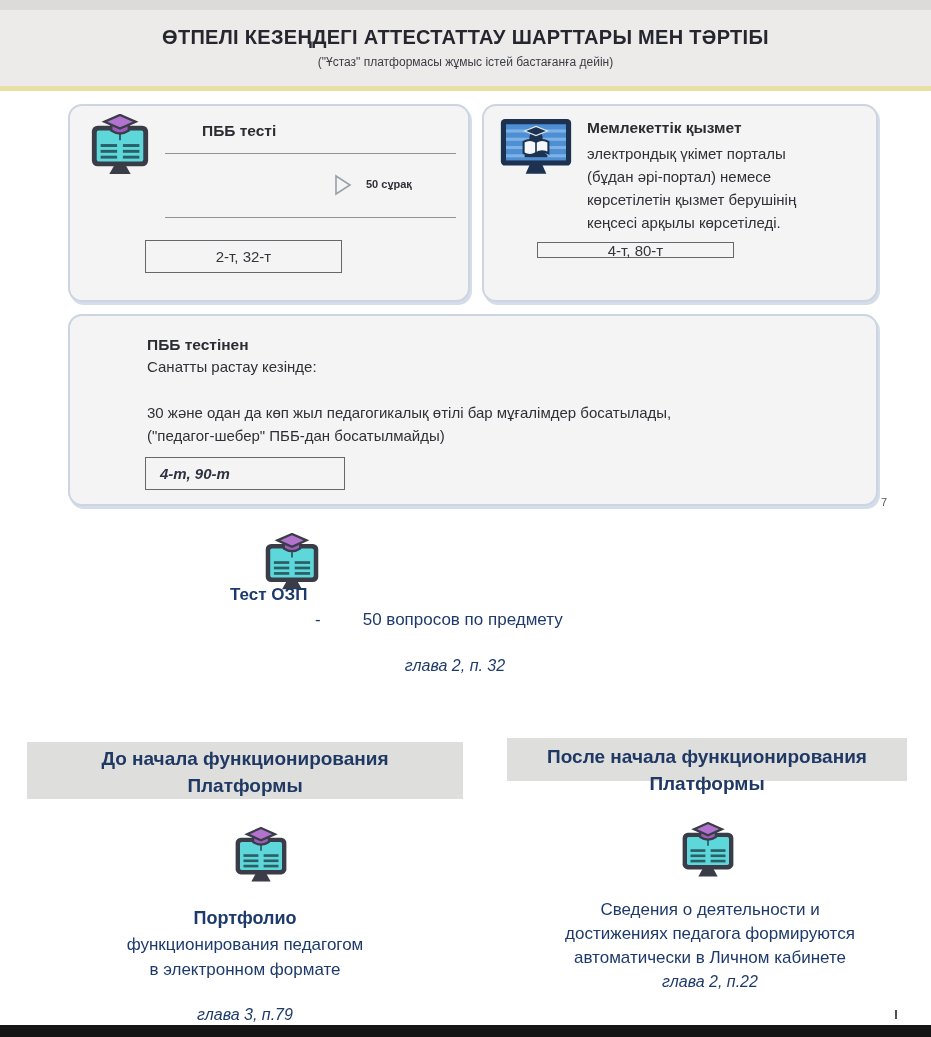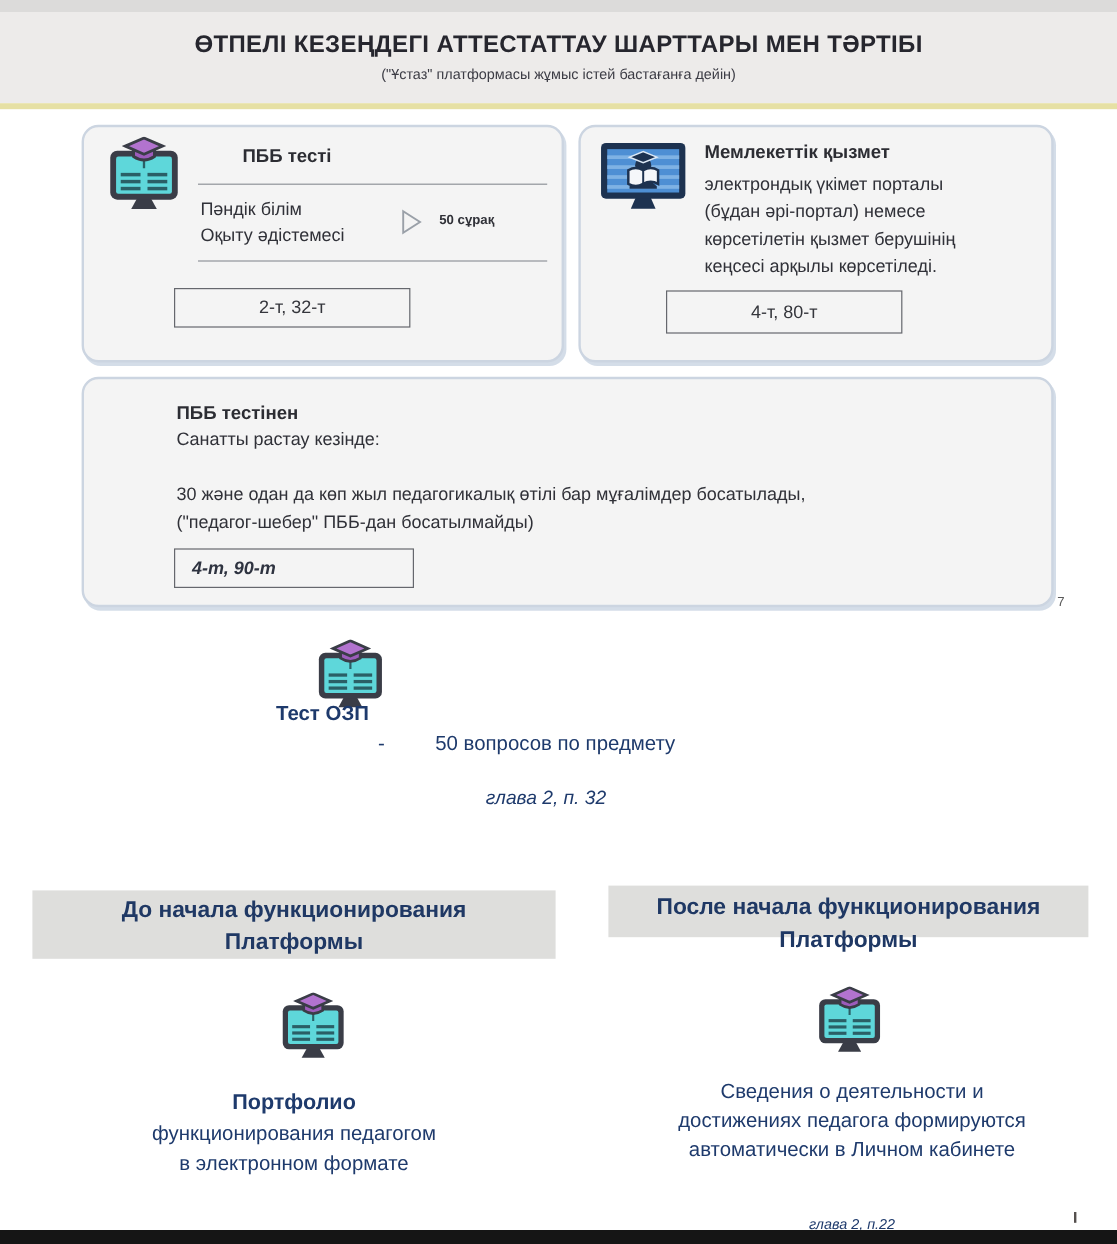--- a/index.html
+++ b/index.html
@@ -56,21 +56,21 @@
   .col-header {
     position:absolute; text-align:center; font-size:19px; font-weight:bold;
     color:#1f3864; line-height:27px;
   }
   .col-header-left  { left:27px;  top:745px; width:436px; }
   .col-header-right { left:497px; top:743px; width:420px; }
 
   .col-text { position:absolute; text-align:center; color:#1e3a6c; white-space:nowrap; }
   .ct-bold { font-weight:bold; font-size:18px; }
   .ct-body { font-size:17px; }
-  .ct-ref  { font-style:italic; font-size:12px;margin-top:40px; }
+  .ct-ref  { font-style:italic; font-size:16px; }
 
   .icon-box { position:absolute; }
 
   .bottom-bar { position:absolute; left:0; top:1025px; width:931px; height:12px; background:#151515; }
   .tiny-tick { position:absolute; left:895px; top:1010px; width:2px; height:9px; background:#55504e; }
 </style>
 </head>
 <body>
 
 <div class="canvas">
@@ -93,24 +93,20 @@
     <rect x="35" y="37" width="17" height="3" fill="#2a5f66"></rect>
     <rect x="12" y="43" width="17" height="3" fill="#2a5f66"></rect>
     <rect x="35" y="43" width="17" height="3" fill="#2a5f66"></rect>
     <path d="M32 17 L32 27" stroke="#2a5f66" stroke-width="2"></path>
     <path d="M23 9 v8 q9 6 18 0 v-8" fill="#9c5cbb" stroke="#3a3d47" stroke-width="2.5"></path>
     <path d="M16 8 L32 15 L48 8 L32 1 Z" fill="#b273cf" stroke="#3a3d47" stroke-width="2.5"></path>
   </svg>
 </div>
     <div class="abs bold" style="left:97px; top:16px; font-size:15.5px; color:#2c2d33;margin-left:35px;">ПББ тесті</div>
     <div class="sep" style="left:95px; right:12px; top:47px;"></div>
-    <div class="abs t15" style="left:97px; top:58px; line-height:22px;">
-      <div>Пәндік білім</div>
-      <div>Оқыту әдістемесі</div>
-    </div>
     <svg class="abs" style="left:263px; top:68px;" width="20" height="22" viewBox="0 0 20 22">
       <polygon points="3,2 17,11 3,20" fill="none" stroke="#9aa0a8" stroke-width="1.6"></polygon>
     </svg>
     <div class="abs bold" style="left:296px; top:72px; font-size:11px;">50 сұрақ</div>
     <div class="sep" style="left:95px; right:12px; top:111px;"></div>
     <div class="ref-box" style="left:75px; top:134px; width:197px; height:33px;">2-т, 32-т</div>
   </section>
 
   <section class="card card-right">
     <div class="icon-box online-icon" style="left:12px; top:10px; width:80px; height:62px;">
@@ -129,21 +125,21 @@
     <path d="M38 25 v11" stroke="#1d3250" stroke-width="1.6"></path>
   </svg>
 </div>
     <div class="abs bold" style="left:103px; top:13px; font-size:15.5px; color:#2c2d33;">Мемлекеттік қызмет</div>
     <div class="abs t15" style="left:103px; top:36px; line-height:23px;">
       <div>электрондық үкімет порталы</div>
       <div>(бұдан әрі-портал) немесе</div>
       <div>көрсетілетін қызмет берушінің</div>
       <div>кеңсесі арқылы көрсетіледі.</div>
     </div>
-    <div class="ref-box" style="left:71px; top:136px; width:197px; height:36px;">4-т, 80-т</div>
+    <div class="ref-box" style="left:53px; top:136px; width:197px; height:16px;">4-т, 80-т</div>
   </section>
 
   <section class="card card-wide">
     <div class="abs bold" style="left:77px; top:20px; font-size:15.5px; color:#2c2d33;">ПББ тестінен</div>
     <div class="abs t15" style="left:77px; top:42px;">Санатты растау кезінде:</div>
     <div class="abs t15" style="left:77px; top:88px;">30 және одан да көп жыл педагогикалық өтілі бар  мұғалімдер босатылады,</div>
     <div class="abs t15" style="left:77px; top:111px;">("педагог-шебер" ПББ-дан босатылмайды)</div>
     <div class="ref-box italic" style="left:75px; top:141px; width:200px; height:33px;">4-т, 90-т</div>
   </section>
 

